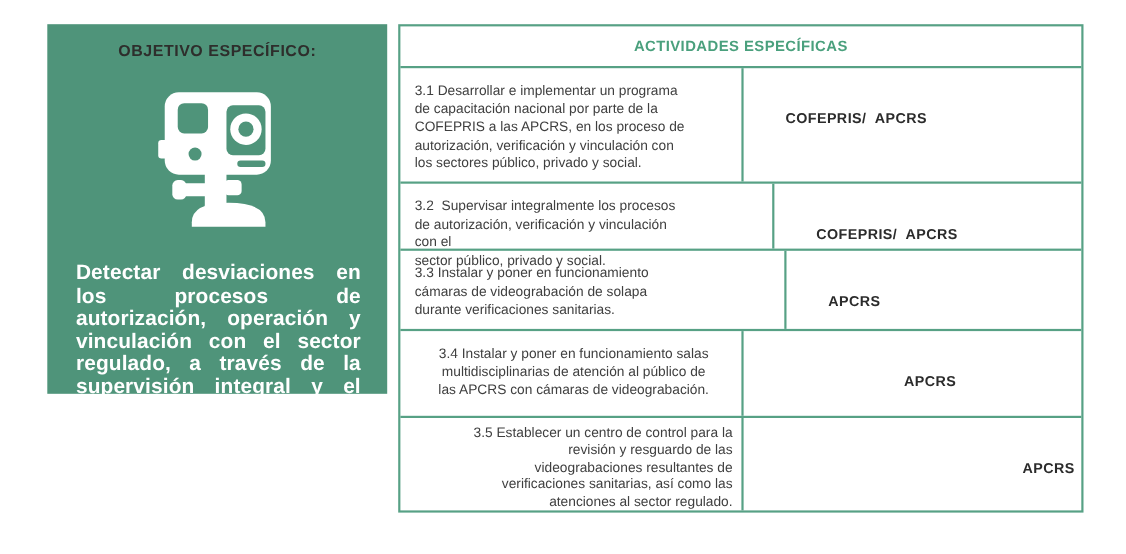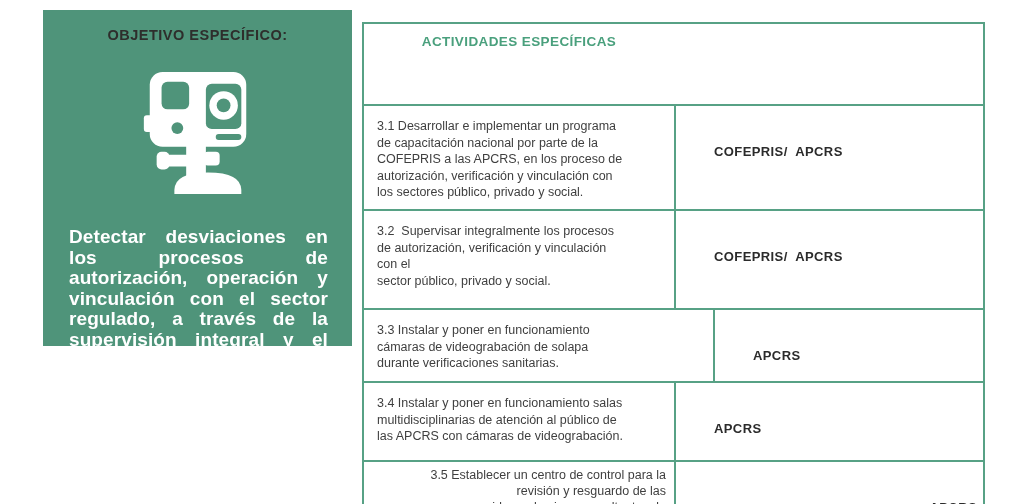--- a/index.html
+++ b/index.html
@@ -5,21 +5,21 @@
   html,body { margin:0; padding:0; }
   body {
     width:1024px; height:504px; position:relative;
     background:#ffffff;
     font-family:"Liberation Sans","DejaVu Sans",sans-serif;
     overflow:hidden;
   }
 
   
   .panel {
-    position:absolute; left:43px; top:10px;
+    position:absolute; left:43px; top:22px;
     width:309px; height:336px;
     background:#4f947a;
   }
   .panel-title {
     margin-top:17px;
     text-align:center;
     font-weight:bold; font-size:14.5px;
     color:#2e2e2c; letter-spacing:0.5px;
   }
   .icon-wrap { margin-top:25px; display:flex; justify-content:center; }
@@ -32,25 +32,25 @@
 
   
   .table {
     position:absolute; left:362px; top:22px;
     width:619px;
     border:2px solid #57a185;
     background:#ffffff;
     box-sizing:content-box;
   }
   .trow { display:flex; border-top:2px solid #57a185; box-sizing:border-box; }
-  .trow.header { border-top:none; height:36px; }
-  .trow.r1 { height:105px;margin-top:44px; }
-  .trow.r2 { height:99px; }
+  .trow.header { border-top:none; height:36px;justify-content:center; }
+  .trow.r1 { height:105px; }
+  .trow.r2 { height:61px;gap:28px; }
   .trow.r3 { height:73px;gap:39px; }
-  .trow.r4 { height:79px; }
+  .trow.r4 { height:79px;text-align:center; }
   .trow.r5 { height:86px;text-align:right; }
 
   .cell-left {
     width:310px; box-sizing:border-box;
     padding:12px 8px 0 13px;
     font-size:12.5px; line-height:16.5px;
     color:#3f3f3f; white-space:pre-wrap;
   }
   .trow.r5 .cell-left { padding-top:6px; line-height:15.8px; }
   .cell-right {

